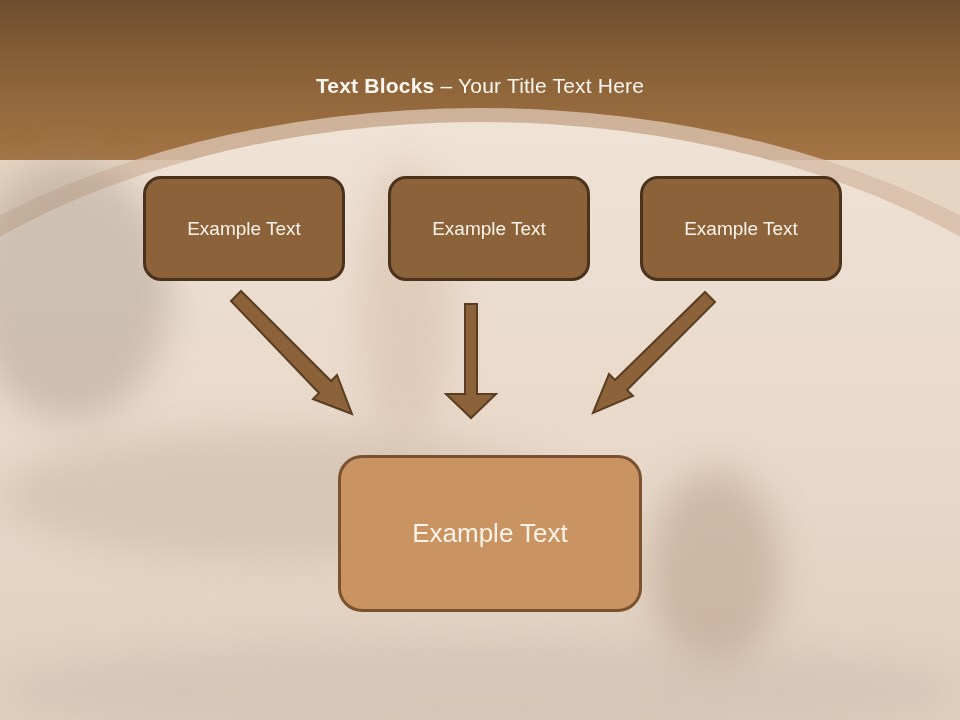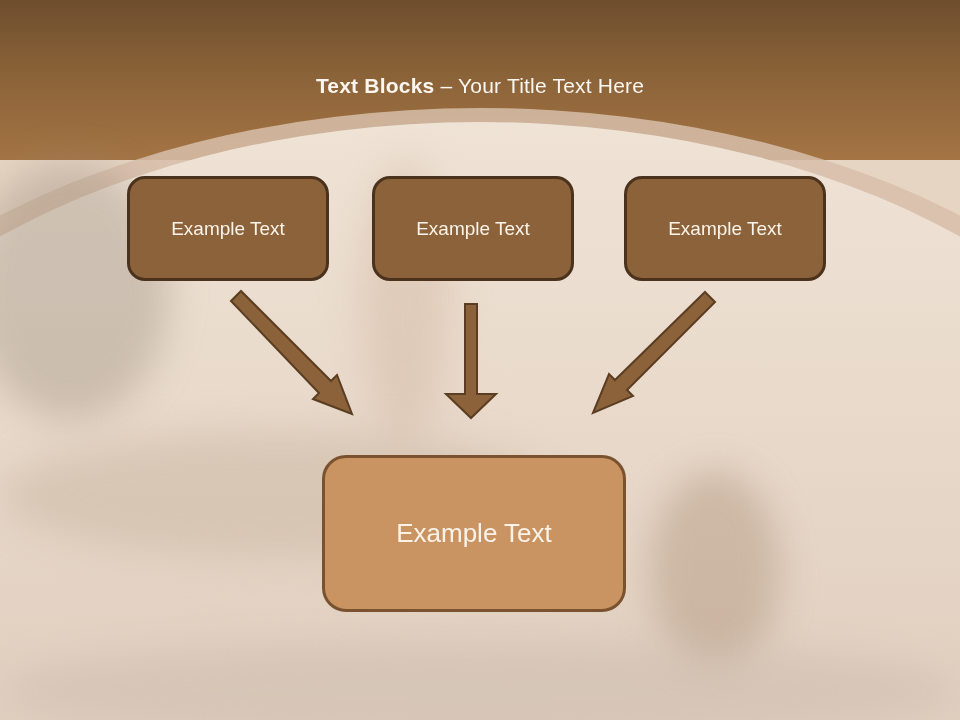--- a/index.html
+++ b/index.html
@@ -11,21 +11,21 @@
     .header { position:absolute; left:0; top:0; width:960px; height:160px;
       background: linear-gradient(180deg, #6e4e2e 0%, #8a6238 45%, #a47444 100%); }
     .arc-outer { position:absolute; left:-260px; top:108px; width:1480px; height:900px; border-radius:50%;
       background: rgba(215,190,170,0.85); }
     .arc-inner { position:absolute; left:-240px; top:122px; width:1440px; height:900px; border-radius:50%;
       background: linear-gradient(180deg,#efe3d6 0%, #e9dacb 30%, #e2d1c1 60%, #d8c6b5 100%); }
     .title { position:absolute; left:0; top:54px; width:960px; text-align:center; color:#fbf6ef;
       font-size:21px; letter-spacing:0.2px;margin-top:20px; }
     .title .bold { font-weight:bold; }
     .box { position:absolute; box-sizing:border-box; display:flex; align-items:center; justify-content:center;
-      color:#fbf3ea; border-radius:18px; }
+      color:#fbf3ea; border-radius:18px;margin-left:16px; }
     .box.small { width:202px; height:105px; background:#8b6239; border:3px solid #4a321c; font-size:19px; top:176px; }
     .box.large { left:322px; top:455px; width:304px; height:157px; background:#c99461; border:3px solid #7a5230; font-size:26px; border-radius:24px; }
     svg.arrows { position:absolute; left:0; top:0; }
   </style>
 </head>
 <body>
 
 <div class="slide">
 
   <div class="bg-blob" style="left:-40px;top:420px;width:520px;height:160px;background:rgba(190,170,150,0.5);"></div>

